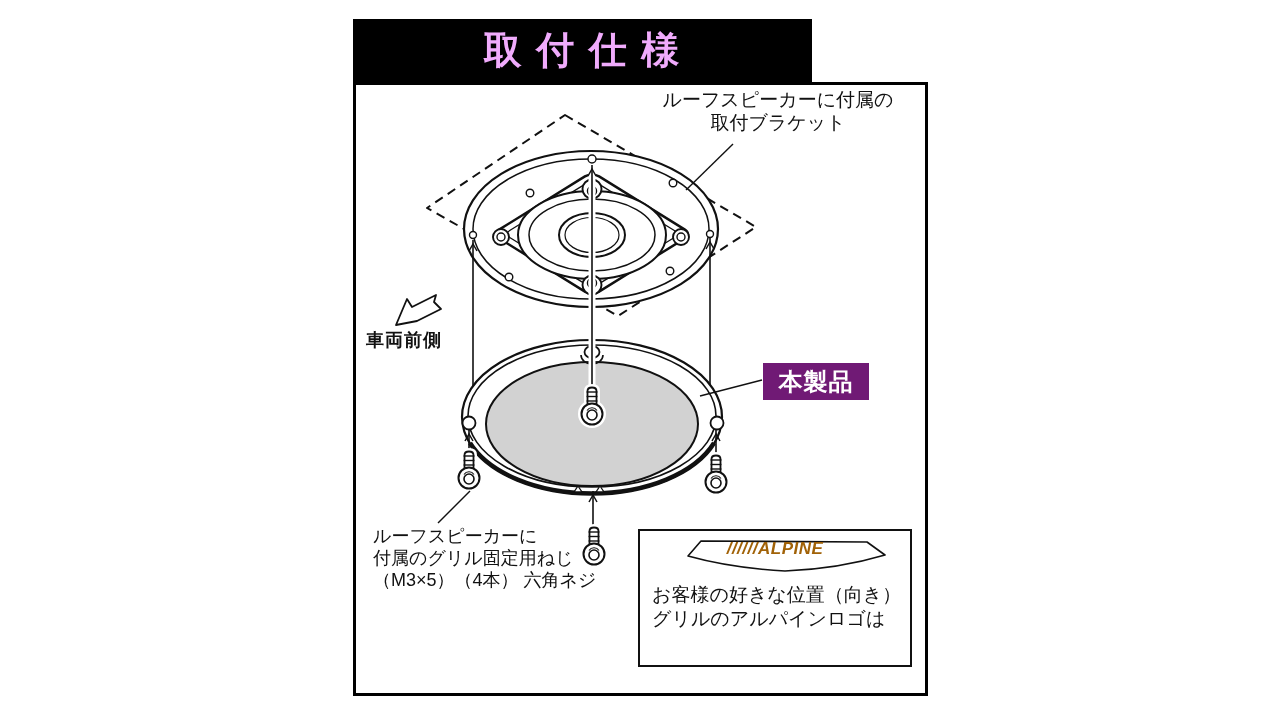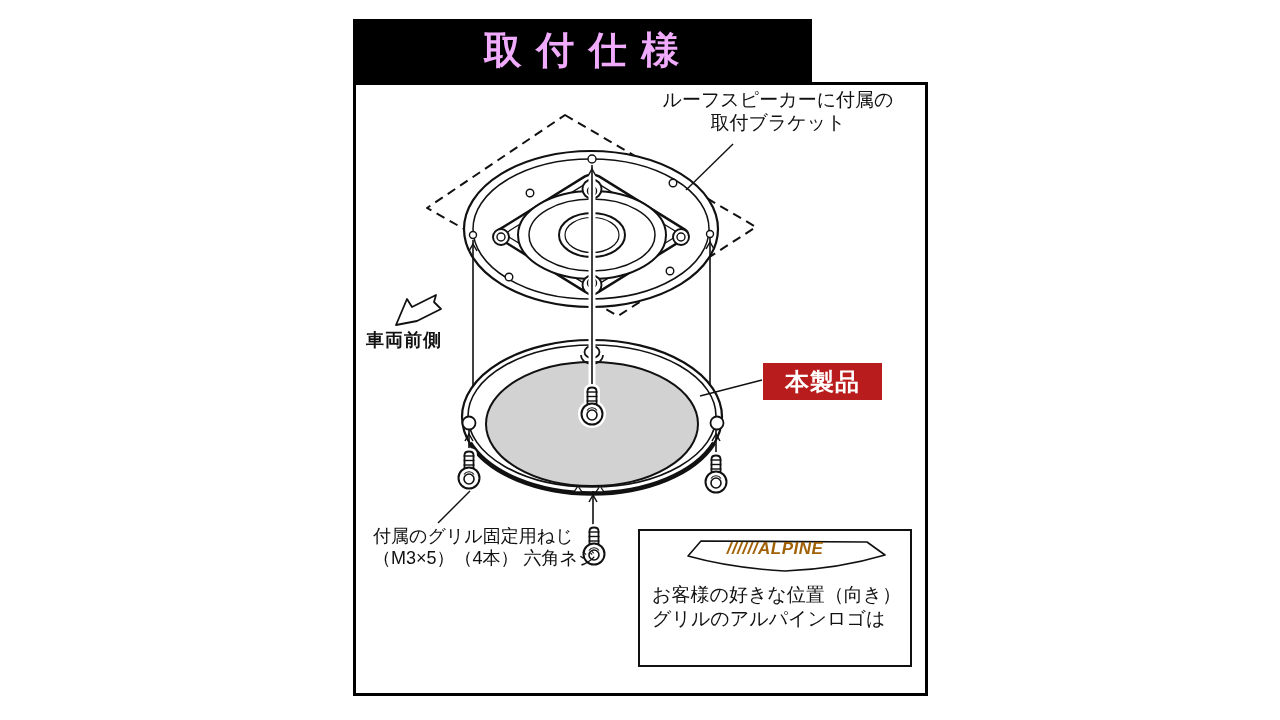--- a/index.html
+++ b/index.html
@@ -16,22 +16,22 @@
     position:absolute; left:353px; top:82px; width:575px; height:614px;
     border:3px solid #000; background:#fff;padding-left:46px;
   }
   .frame-inner { position:absolute; left:-3px; top:-3px; width:575px; height:614px; }
   .diagram-svg { position:absolute; left:0; top:0; width:575px; height:614px; }
 
   .lbl { position:absolute; color:#111; }
   .bracket-label { left:295px; top:6px; width:260px; text-align:center; font-size:19px; line-height:23px; }
   .vehicle-front { left:13px; top:246px; font-size:18px; font-weight:bold; letter-spacing:1px; }
   .product-box {
-    position:absolute; left:410px; top:281px; width:119px; height:37px;
-    background:#b91c1c; color:#fff; display:flex; align-items:center; justify-content:center;
+    position:absolute; left:410px; top:281px; width:106px; height:37px;
+    background:#701a75; color:#fff; display:flex; align-items:center; justify-content:center;
     font-size:24px; font-weight:bold; letter-spacing:1px;
   }
   .screw-label { left:20px; top:443px; font-size:18px; line-height:22px; }
   .note-box {
     position:absolute; left:285px; top:447px; width:274px; height:138px;
     border:2px solid #111; background:#fff;
   }
   .alpine-badge { position:absolute; left:46px; top:7px; width:202px; height:38px; }
   .alpine-logo-text {
     position:absolute; left:0; top:8px; width:100%; text-align:center;
@@ -161,20 +161,21 @@
         <div>取付ブラケット</div>
       </div>
 
       <div class="lbl vehicle-front">車両前側</div>
 
       <div class="product-box">
         <span>本製品</span>
       </div>
 
       <div class="lbl screw-label">
+        <div>ルーフスピーカーに</div>
         <div>付属のグリル固定用ねじ</div>
         <div>（M3×5）（4本） 六角ネジ</div>
       </div>
 
       <div class="note-box">
         <svg class="alpine-badge" viewBox="0 0 202 38">
           <path d="M 2,18 L 15,3 L 181,4 L 199,17 Q 152,31 99,33 Q 45,30 2,18 Z" fill="#fff" stroke="#111" stroke-width="1.6" stroke-linejoin="round"></path>
         </svg>
         <div class="alpine-logo-text">//////ALPINE</div>
         <div class="note-text">

